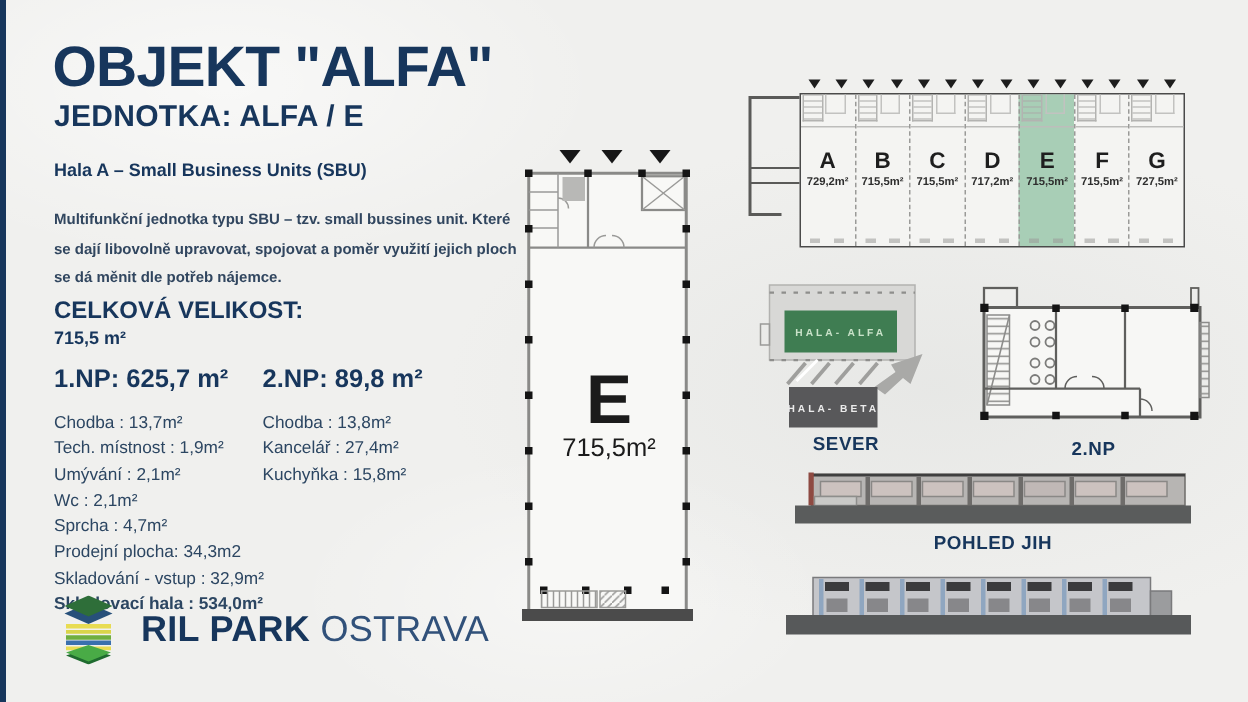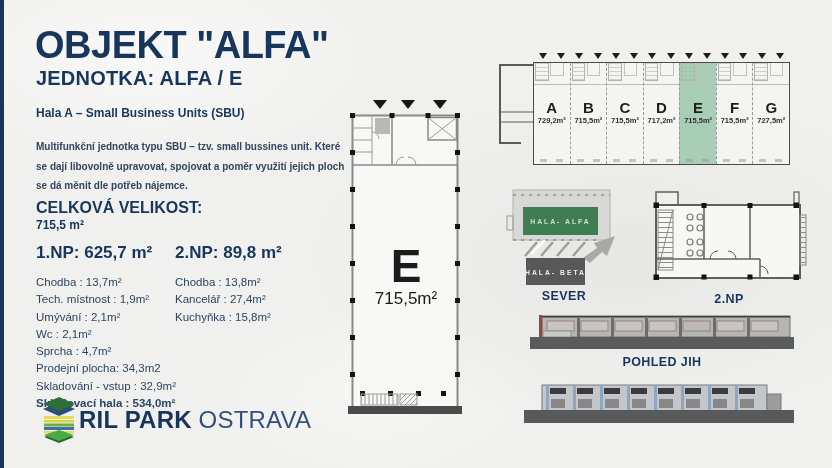--- a/index.html
+++ b/index.html
@@ -23,21 +23,21 @@
   #description{left:36px;top:137px;width:312px;font-size:10px;line-height:19.5px;font-weight:700;color:#31465f;}
   #total-label{left:36px;top:199px;font-size:16px;font-weight:700;color:#17365c;}
   #total-value{left:36px;top:218px;font-size:12px;font-weight:700;color:#17365c;}
   .floor-col{top:243px;color:#2c4662;}
   #floor-1{left:36px;width:150px;}
   #floor-2{left:175px;width:140px;}
   .floor-title{font-size:17px;font-weight:700;color:#17365c;margin-bottom:11px;}
   .room{font-size:11.5px;font-weight:500;line-height:17.3px;white-space:nowrap;}
   .room.bold{font-weight:700;}
   
-  #logo-row{left:40px;top:397px;display:flex;align-items:center;gap:1px;}
+  #logo-row{left:40px;top:397px;display:flex;align-items:center;gap:16px;}
   #brand{font-size:24px;letter-spacing:.2px;white-space:nowrap;}
   #brand .b{font-weight:700;color:#17365c;}
   #brand .l{font-weight:400;color:#31517a;}
   
   #unit-plan-svg{left:348px;top:92px;}
   
   #overview{left:488px;top:48px;width:312px;height:124px;}
   #ov-arrows{position:absolute;left:45px;top:5px;width:257px;height:7px;display:flex;justify-content:space-between;padding:0 6px;}
   .tri{width:0;height:0;border-left:4px solid transparent;border-right:4px solid transparent;border-top:6px solid #1d1d1d;}
   #ov-building{position:absolute;left:45px;top:14px;width:257px;height:103px;border:1.5px solid #4a4a4a;background:#f4f4f2;display:flex;}

